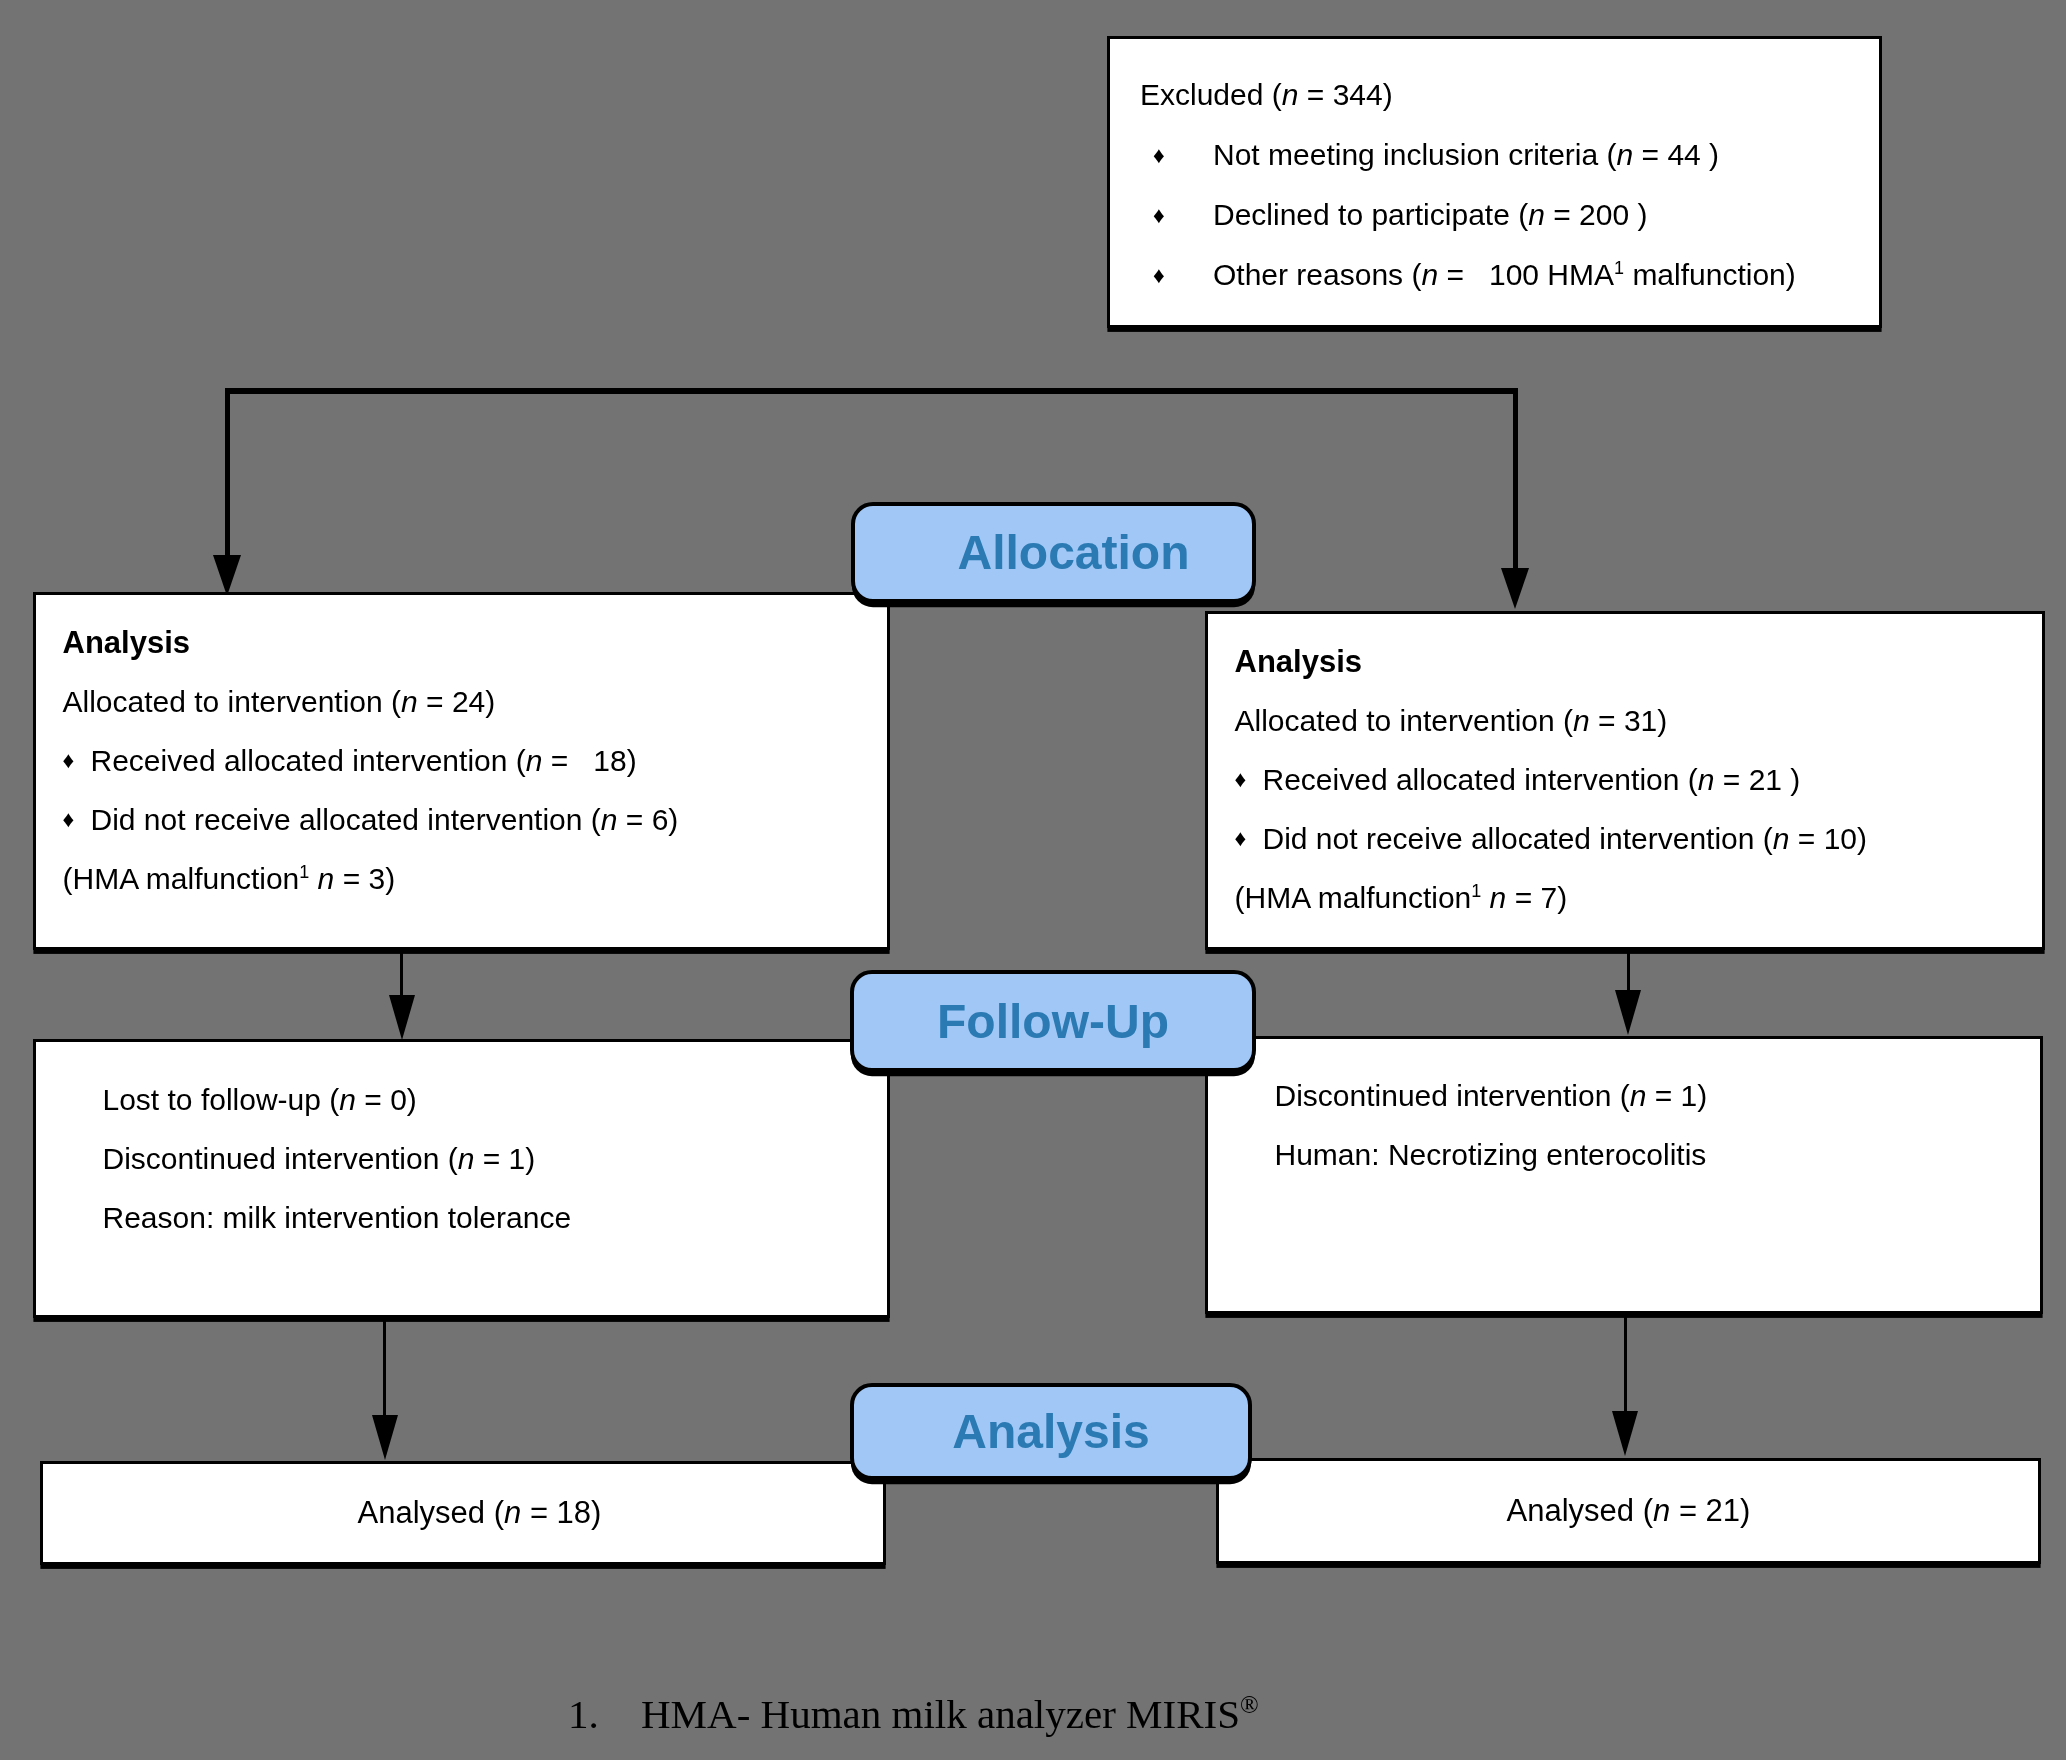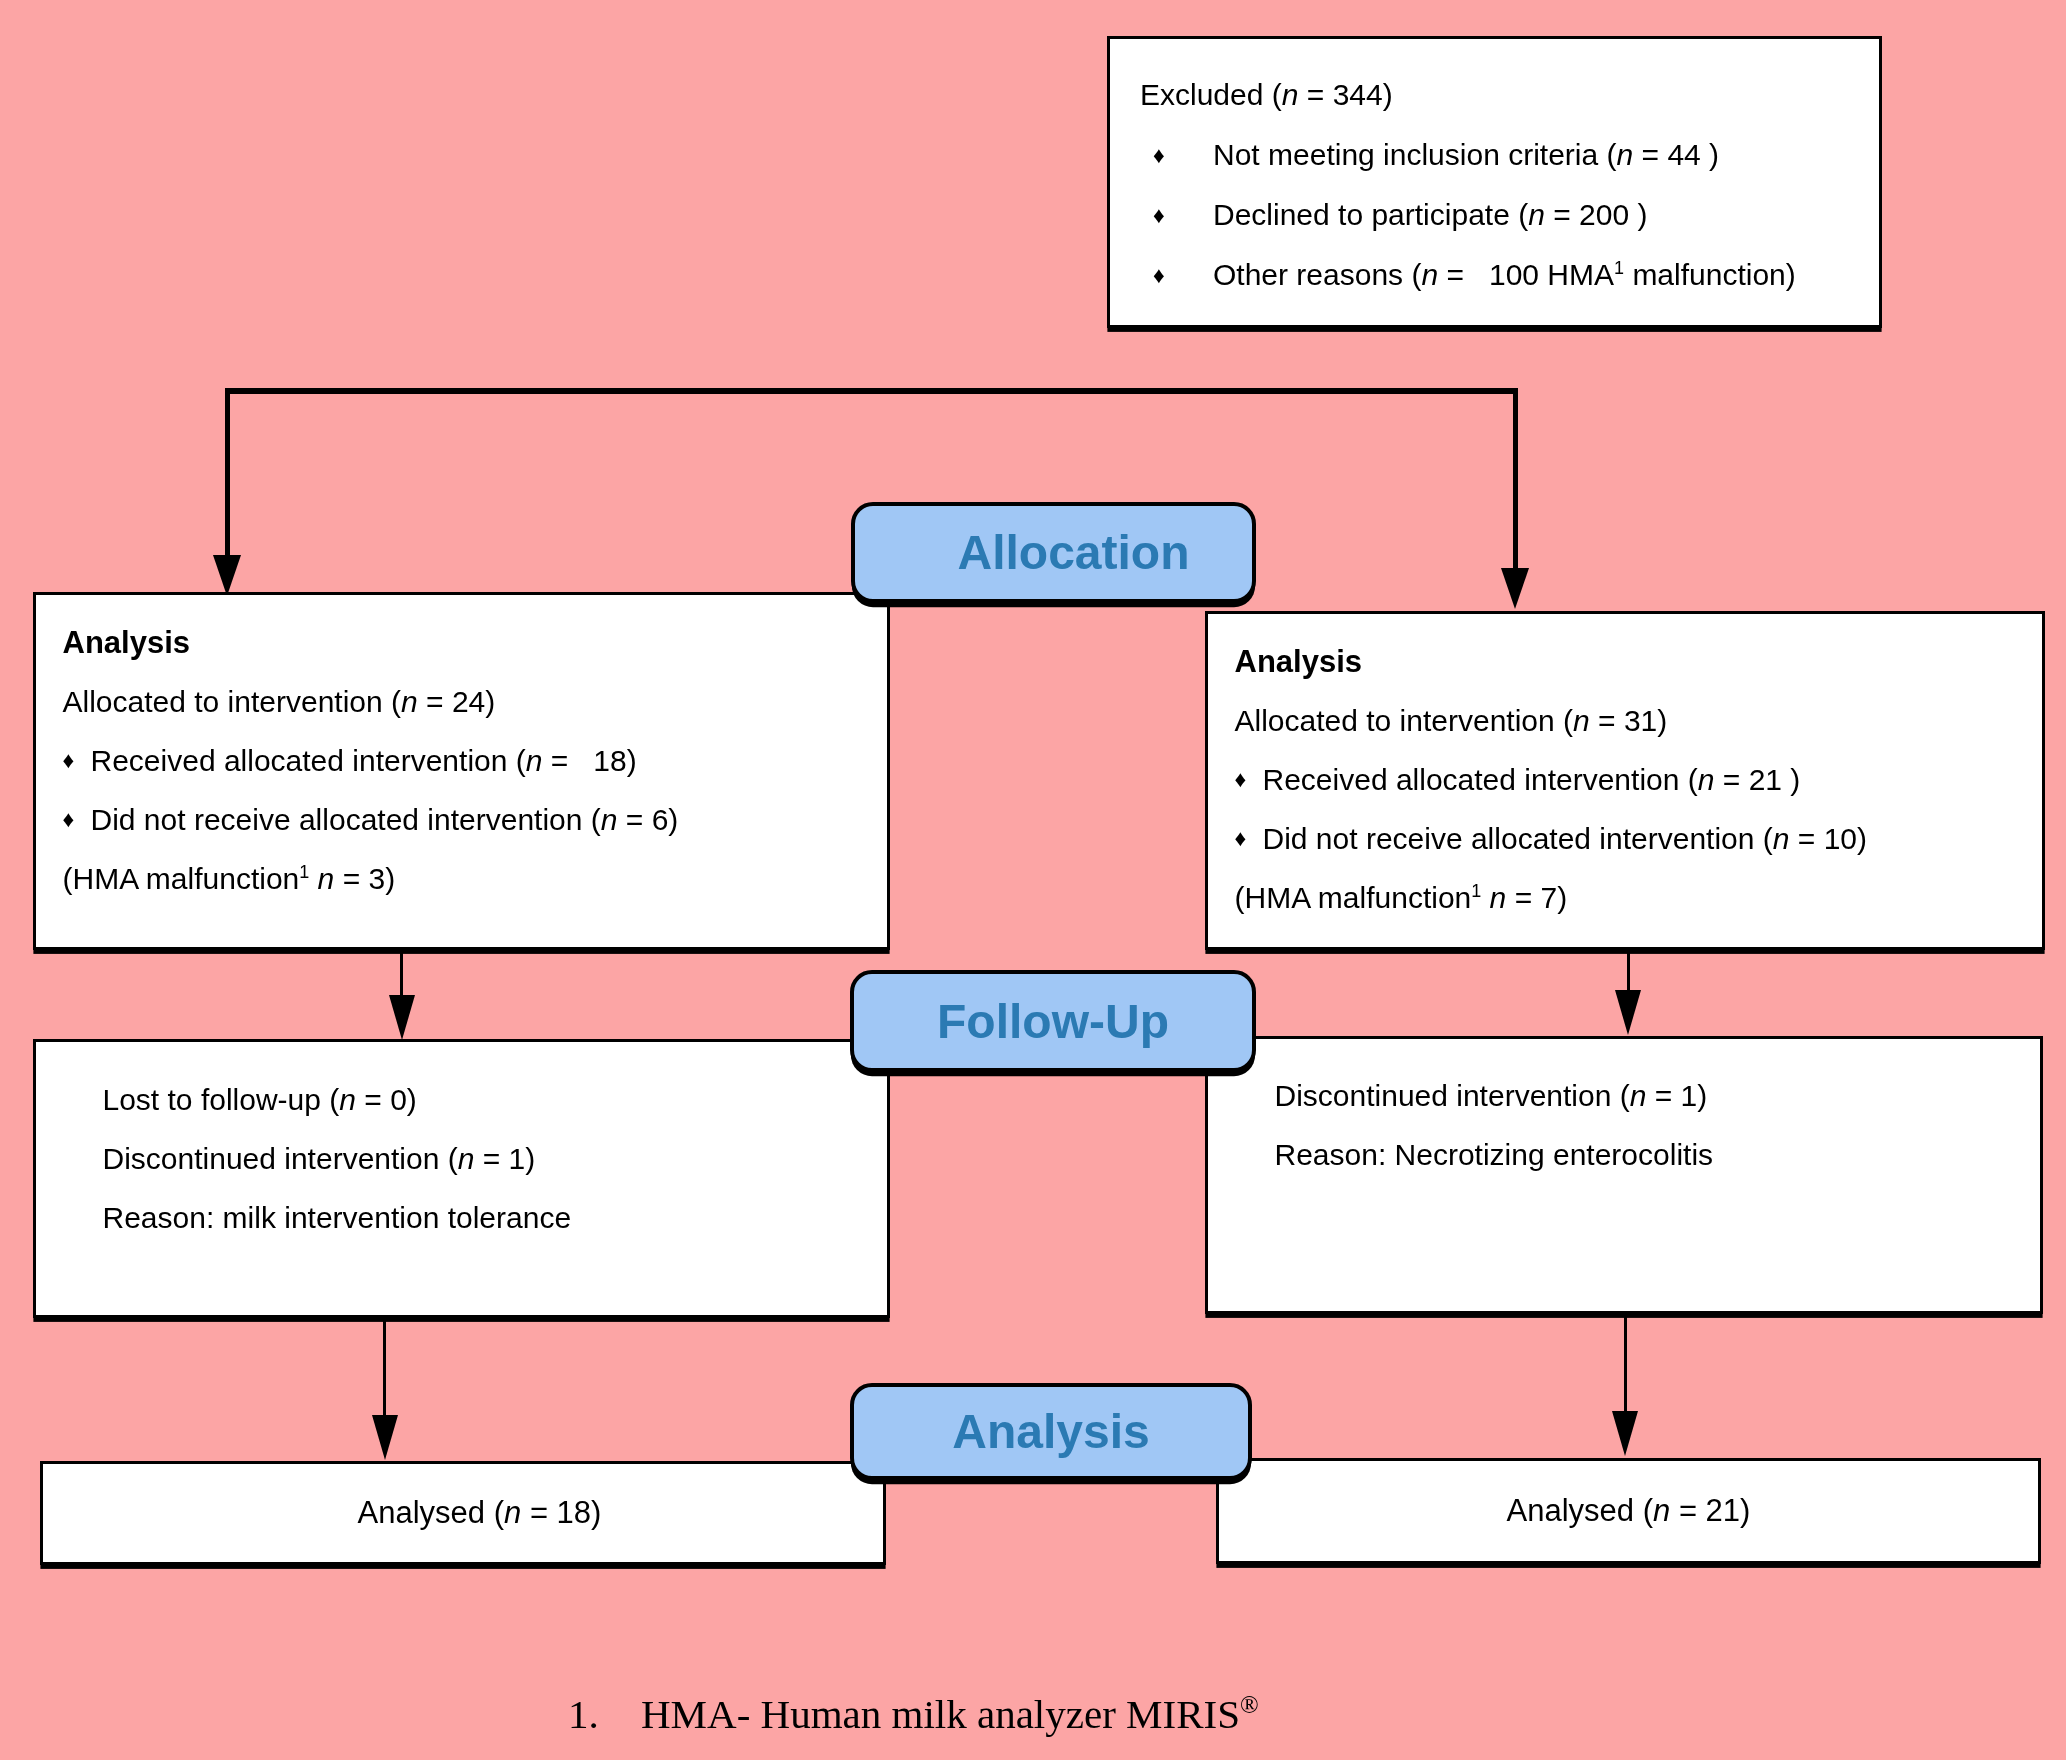--- a/index.html
+++ b/index.html
@@ -1,19 +1,19 @@
 <!DOCTYPE html>
 <html style="font-size:6.8px"><head>
 <meta charset="utf-8">
 <style>
   html,body{margin:0;padding:0;background:#ffffff;}
   #canvas{
     position:relative;
     width:2066px;height:1760px;
-    background:#fca5a5;
+    background:#737373;
     font-family:"Liberation Sans", sans-serif;
     color:#000;
     overflow:hidden;
   }
   
   .fbox{
     position:absolute;
     background:#ffffff;
     border:3.8px solid #000;
     box-shadow:0 4.3px 0 -0.4px #000;
@@ -198,21 +198,21 @@
 
   <div class="fbox col-box fu-box" id="followup-right-box" style="left:1205px;top:1036px;width:838px;height:278px;">
     <div class="rows">
 
     <div class="row">
           
           <span class="line-text">Discontinued intervention (<i>n</i> = 1)</span>
         </div>
         <div class="row">
           
-          <span class="line-text">Reason: Necrotizing enterocolitis</span>
+          <span class="line-text">Human: Necrotizing enterocolitis</span>
         </div>
       </div>
   </div>
 
   <div class="fbox center-box" id="analysed-left-box" style="left:40px;top:1461px;width:846px;height:104px;padding-left:33px;">
     <span class="line-text">Analysed (<i>n</i> = 18)</span>
   </div>
   <div class="fbox center-box" id="analysed-right-box" style="left:1216px;top:1458px;width:825px;height:106px;">
     <span class="line-text">Analysed (<i>n</i> = 21)</span>
   </div>

